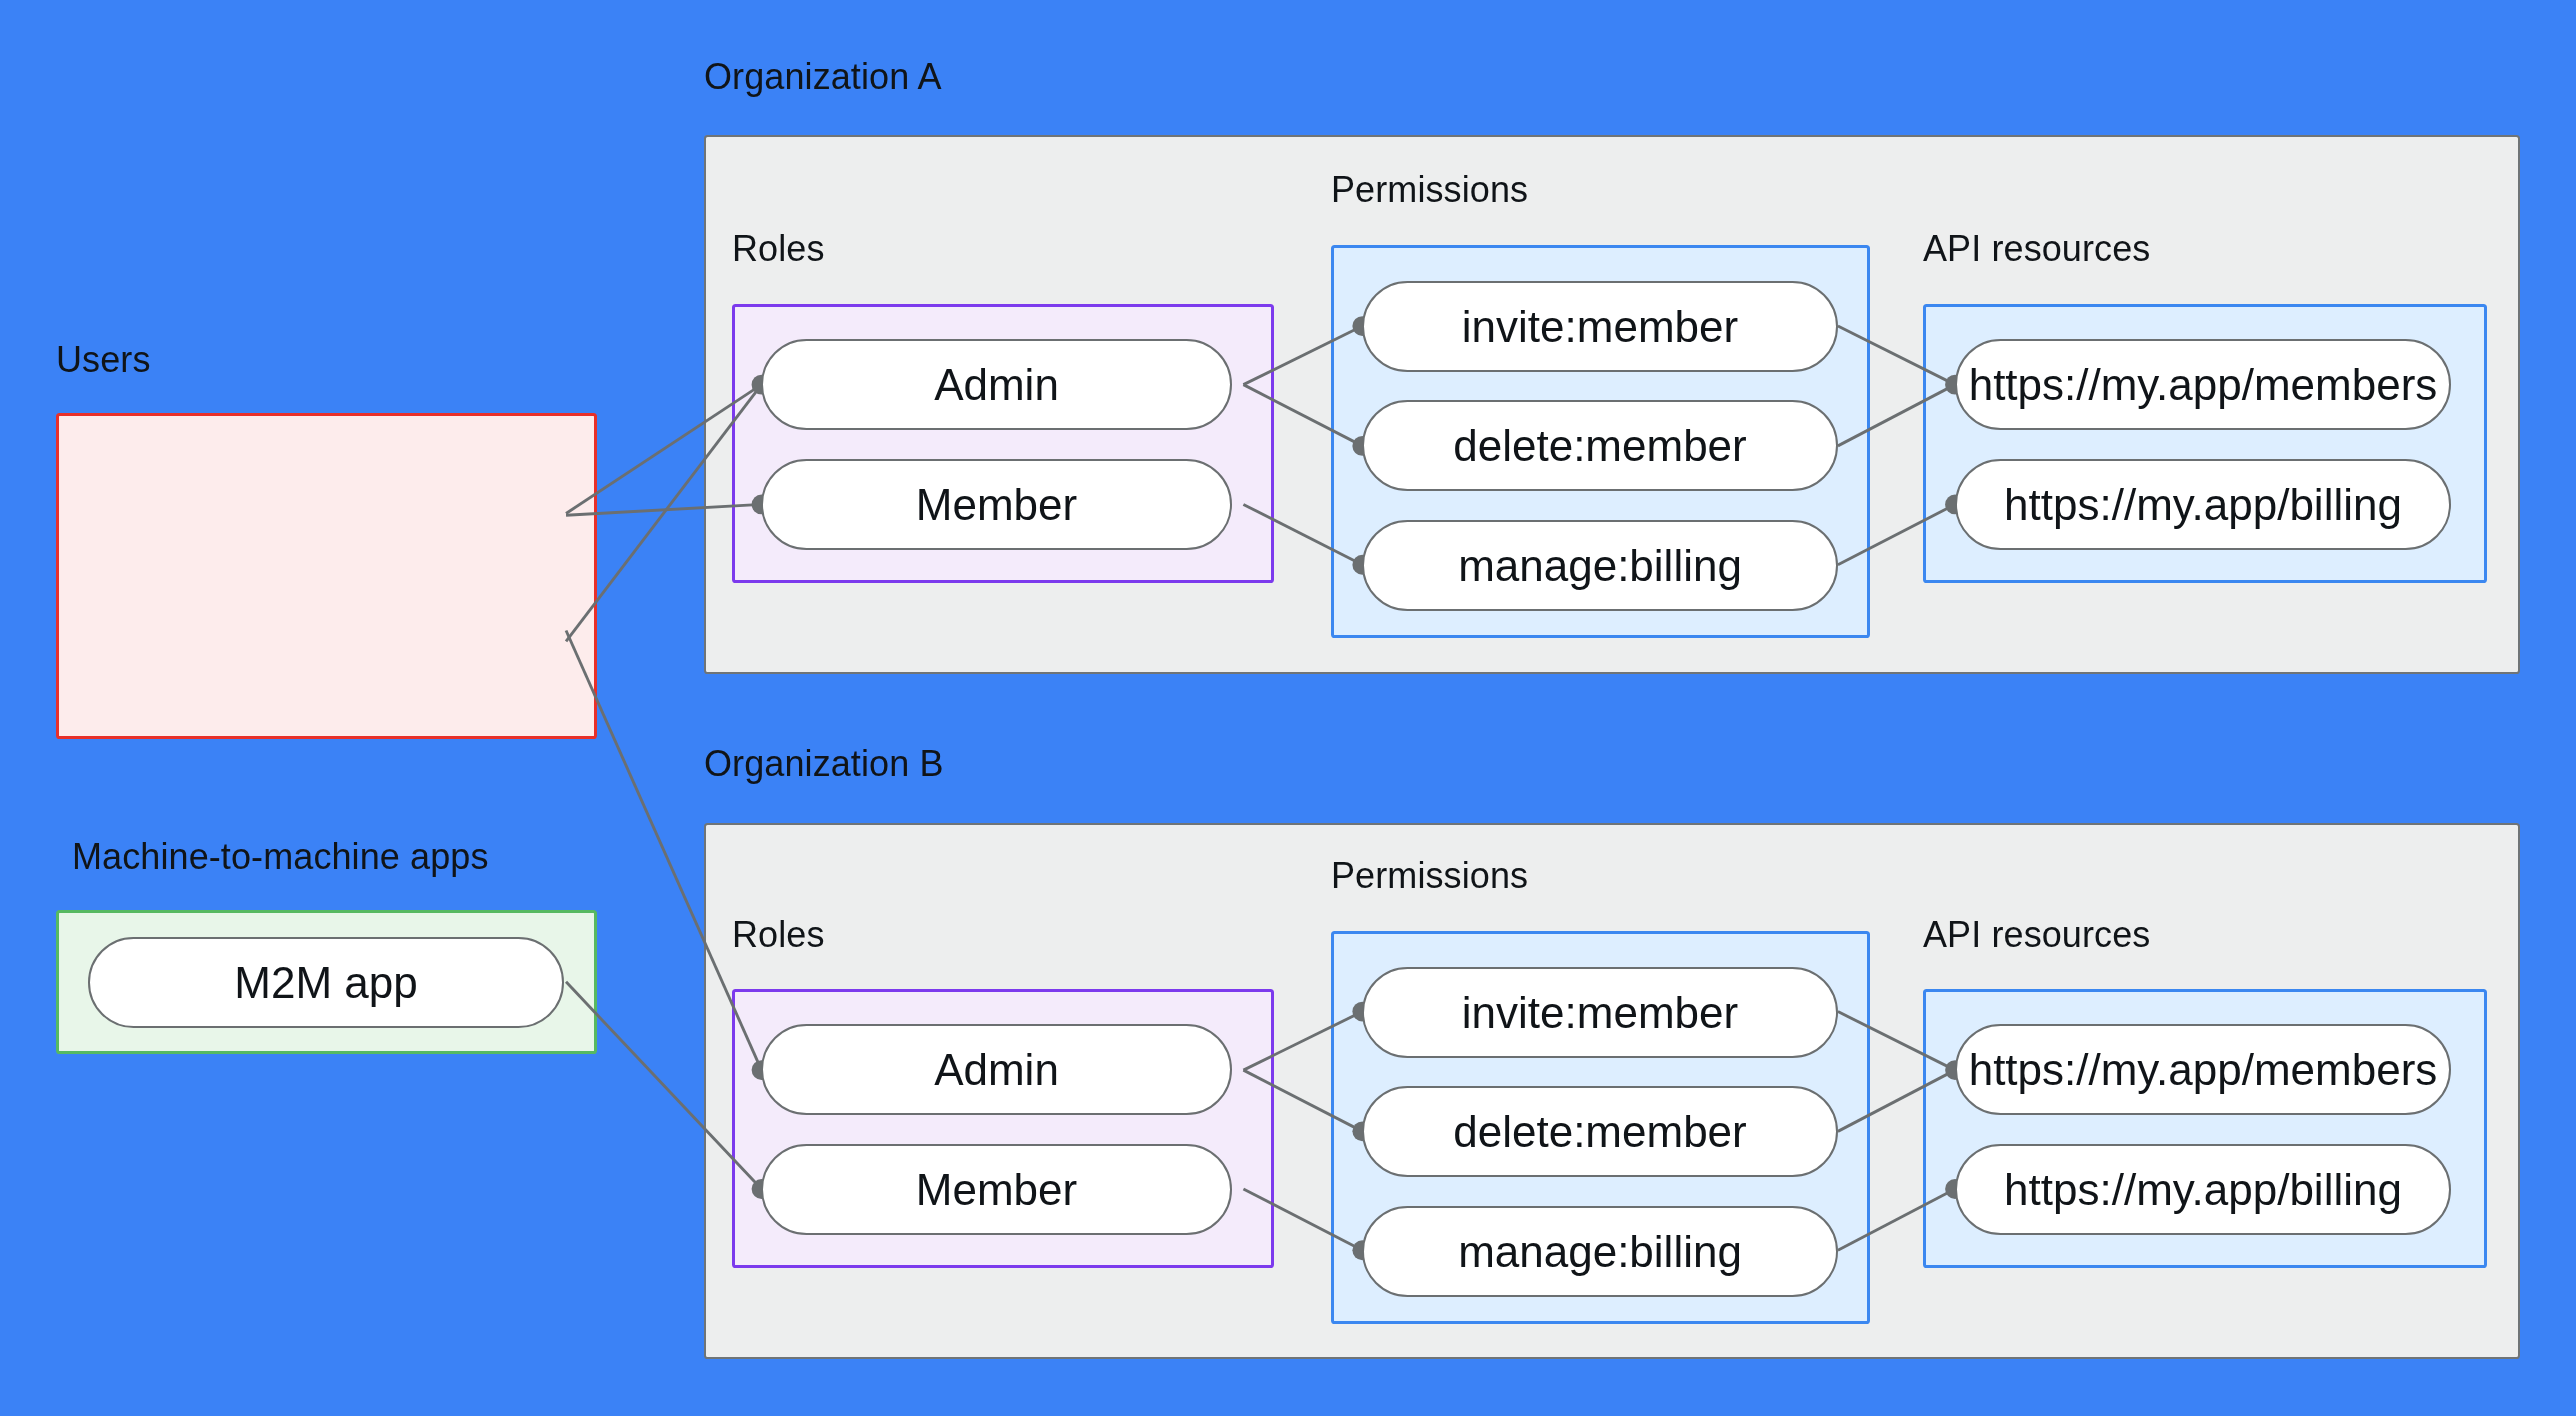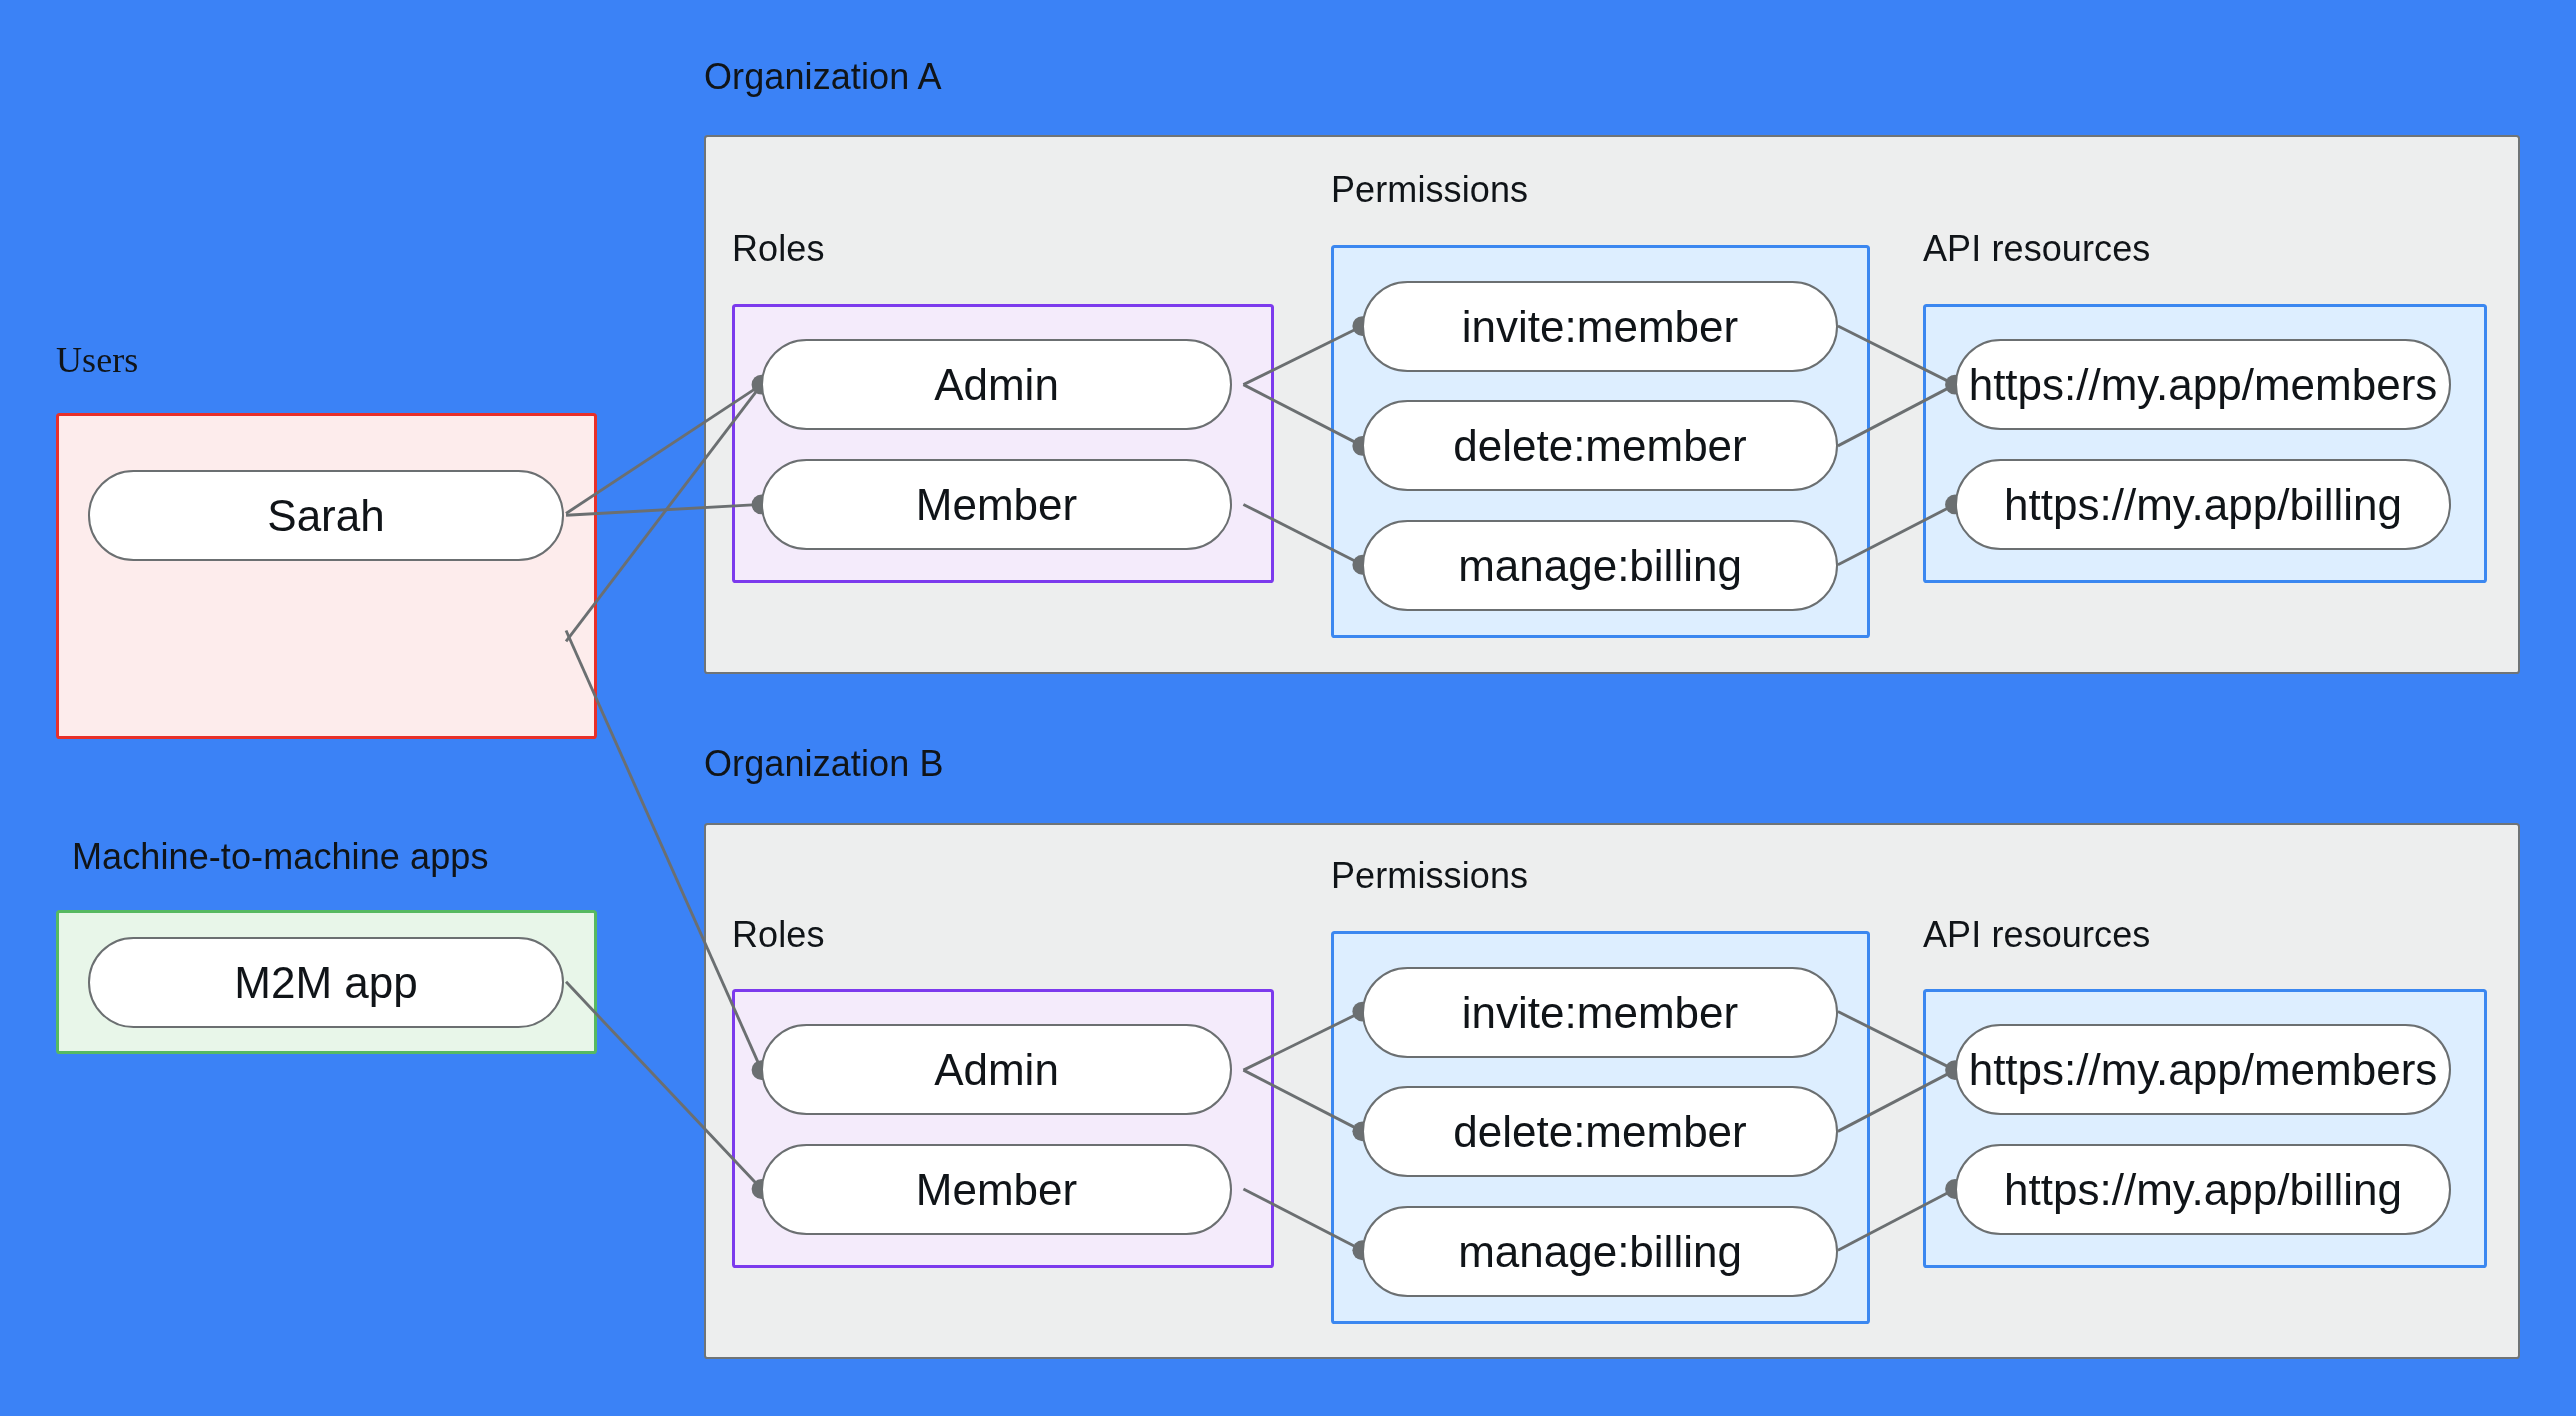--- a/index.html
+++ b/index.html
@@ -156,22 +156,21 @@
   <div class="grp perms" style="left:1331px; top:931px; width:539px; height:393px;"></div>
   <div class="pill" style="left:1362px; top:967px; width:476px; height:91px;">invite:member</div>
   <div class="pill" style="left:1362px; top:1086px; width:476px; height:91px;">delete:member</div>
   <div class="pill" style="left:1362px; top:1206px; width:476px; height:91px;">manage:billing</div>
 
   <div class="sec-label" style="left:1923px; top:914px;">API resources</div>
   <div class="grp apires" style="left:1923px; top:989px; width:564px; height:279px;"></div>
   <div class="pill" style="left:1955px; top:1024px; width:496px; height:91px;">https://my.app/members</div>
   <div class="pill" style="left:1955px; top:1144px; width:496px; height:91px;">https://my.app/billing</div>
 
-  <div class="sec-label" style="left:56px; top:339px;font-family:Liberation Serif, serif;">Users</div>
+  <div class="sec-label" style="left:56px; top:339px;">Users</div>
   <div class="grp users" style="left:56px; top:413px; width:541px; height:326px;"></div>
-  <div class="pill" style="left:88px; top:470px; width:476px; height:91px;">Sarah</div>
 
   <div class="sec-label" style="left:72px; top:836px;">Machine-to-machine apps</div>
   <div class="grp m2m" style="left:56px; top:910px; width:541px; height:144px;"></div>
   <div class="pill" style="left:88px; top:937px; width:476px; height:91px;">M2M app</div>
 
 </div>
 
 
 </body></html>

